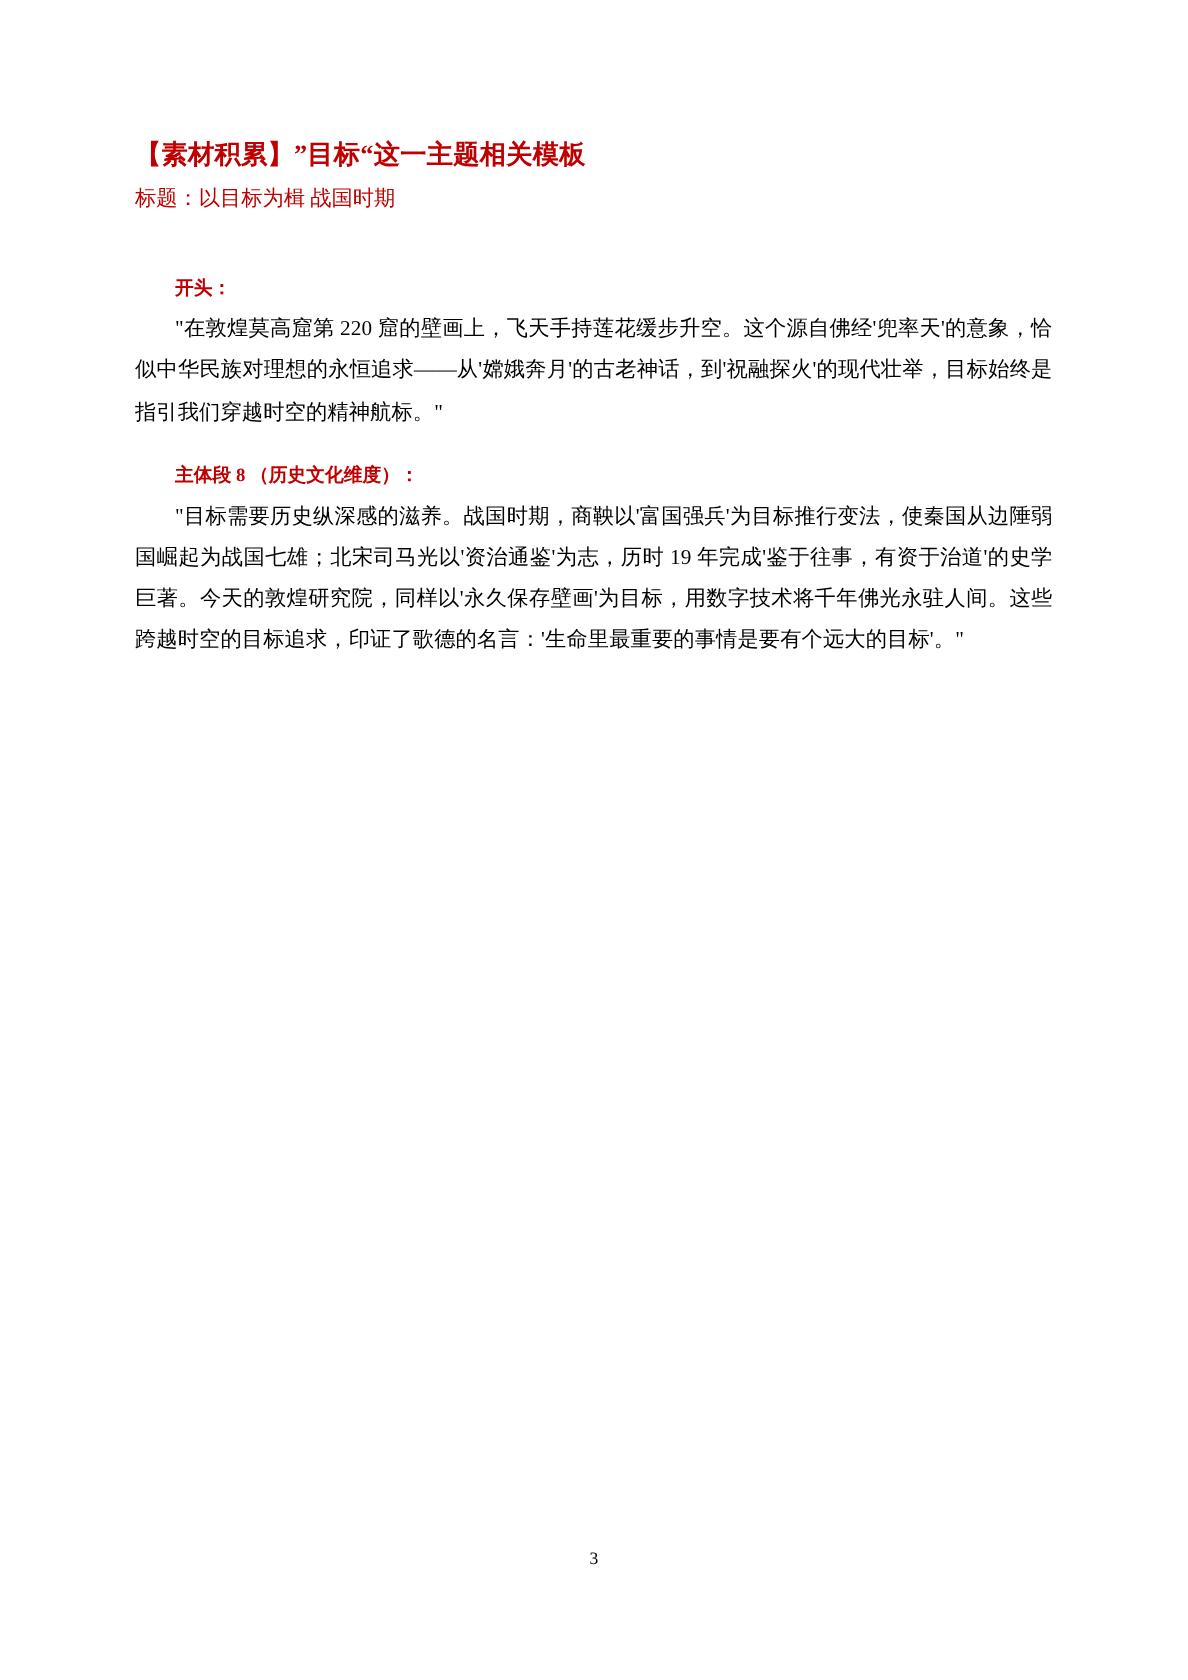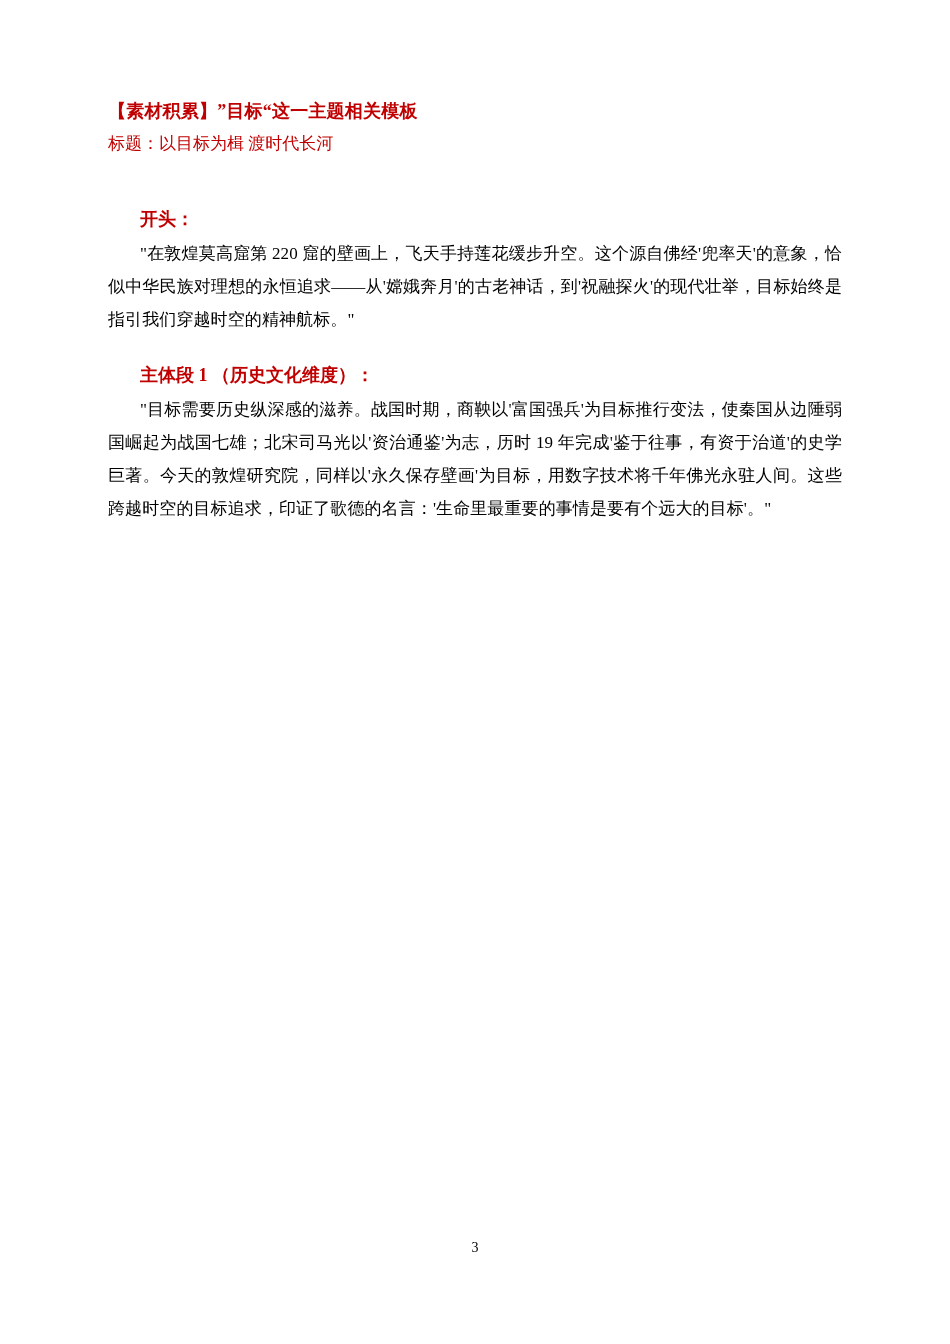--- a/index.html
+++ b/index.html
@@ -17,38 +17,38 @@
   .page {
     position: absolute;
     left: 0;
     top: 0;
     width: 950px;
     height: 1344px;
     box-sizing: border-box;
     padding: 96px 108px 60px 108px;
   }
   .doc-title {
-    font-size: 18px;
+    font-size: 21px;
     font-weight: bold;
     color: #c00000;
     line-height: 1.7;
     letter-spacing: 0.2px;
-    margin: 0 0 2px 0;
+    margin: 10px 0 2px 0;
   }
   .doc-subtitle {
     font-size: 17px;
     color: #c00000;
     line-height: 1.8;
     margin: 0 0 24px 0;
   }
   .section {
     margin-bottom: 6px;
   }
   .section-heading {
-    font-size: 18px;
+    font-size: 15px;
     font-weight: bold;
     color: #c00000;
     line-height: 2.0;
     margin: 0;
     text-indent: 32px;
   }
   .section-heading.with-gap {
     margin-top: 18px;
   }
   .section-body {
@@ -74,31 +74,31 @@
     color: #000000;
     font-family: "Liberation Serif", "DejaVu Serif", serif;
   }
 </style>
 </head>
 <body>
 
 <div class="page">
 
   <h1 class="doc-title">【素材积累】”目标“这一主题相关模板</h1>
-  <div class="doc-subtitle">标题：以目标为楫 渡时代长河</div>
+  <div class="doc-subtitle">标题：以目标为楫 战国时期</div>
 
   <div class="spacer-lg"></div>
 
   <div class="section">
     <div class="section-heading">开头：</div>
     <p class="section-body">"在敦煌莫高窟第 220 窟的壁画上，飞天手持莲花缓步升空。这个源自佛经'兜率天'的意象，恰似中华民族对理想的永恒追求——从'嫦娥奔月'的古老神话，到'祝融探火'的现代壮举，目标始终是指引我们穿越时空的精神航标。"</p>
   </div>
 
   <div class="section">
-    <div class="section-heading with-gap">主体段 1 （历史文化维度）：</div>
+    <div class="section-heading with-gap">主体段 8 （历史文化维度）：</div>
     <p class="section-body">"目标需要历史纵深感的滋养。战国时期，商鞅以'富国强兵'为目标推行变法，使秦国从边陲弱国崛起为战国七雄；北宋司马光以'资治通鉴'为志，历时 19 年完成'鉴于往事，有资于治道'的史学巨著。今天的敦煌研究院，同样以'永久保存壁画'为目标，用数字技术将千年佛光永驻人间。这些跨越时空的目标追求，印证了歌德的名言：'生命里最重要的事情是要有个远大的目标'。"</p>
   </div>
 
 
 
 </div>
 
 <div class="page-number">3</div>
 
 </body></html>

